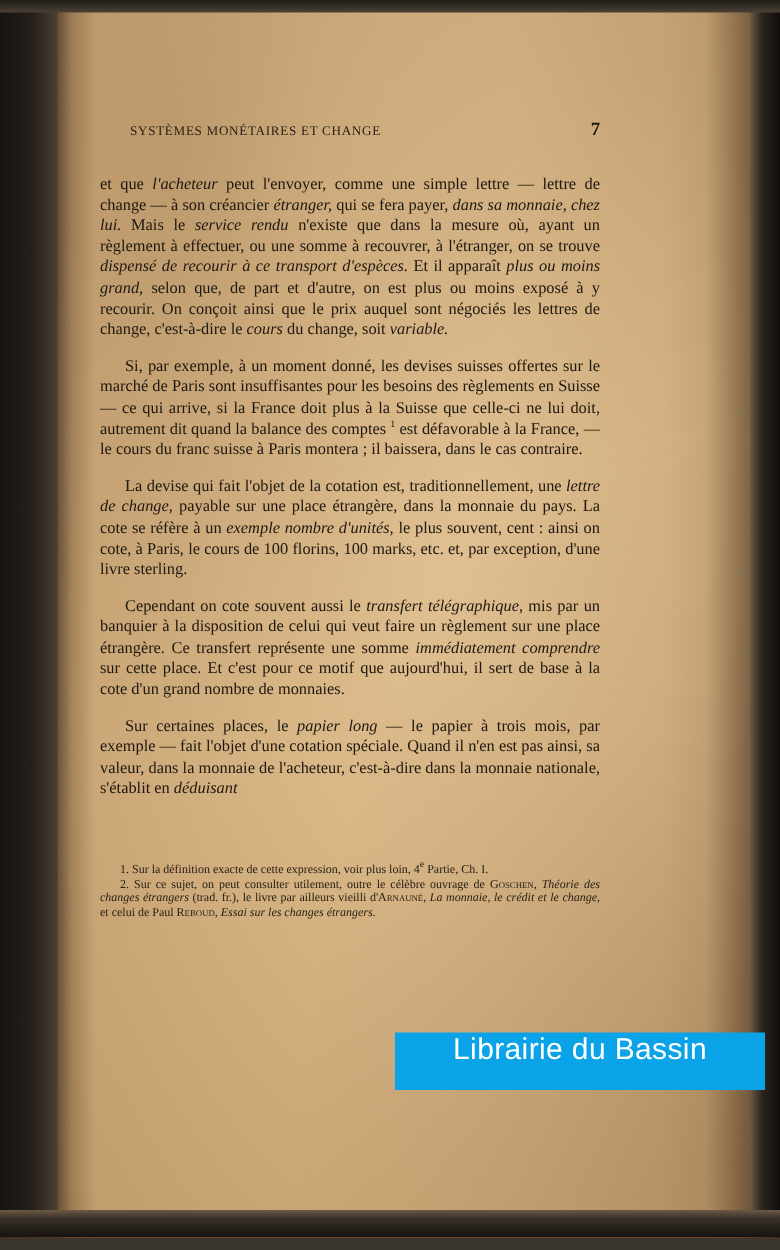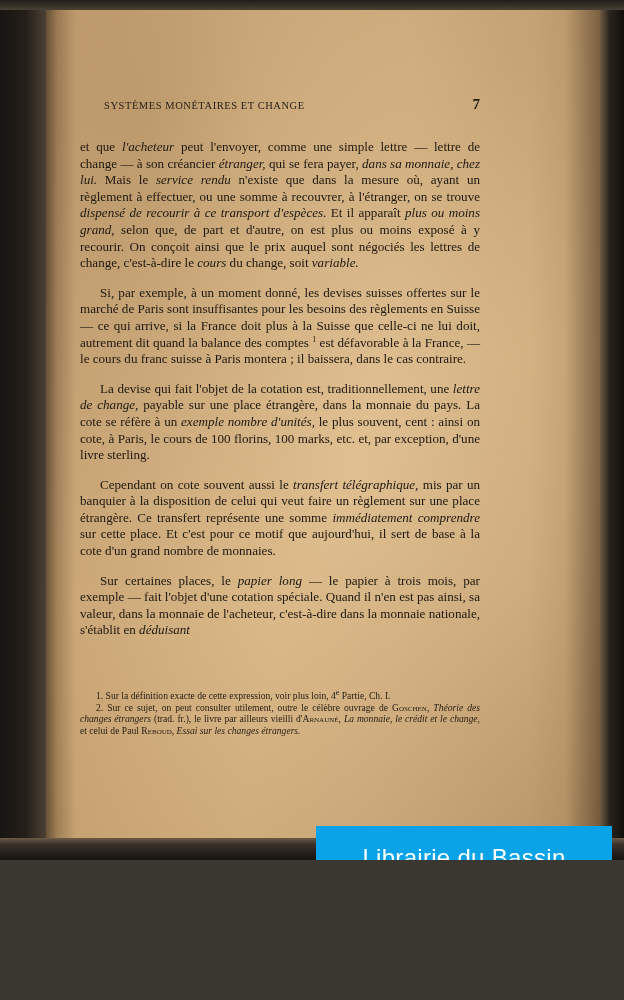--- a/index.html
+++ b/index.html
@@ -9,21 +9,21 @@
   }
   body {
     width: 624px;
     height: 1000px;
     overflow: hidden;
     font-family: "Liberation Serif", serif;
   }
   .scan {
     position: relative;
     width: 624px;
-    height: 860px;
+    height: 990px;
     background: #f97316;
     overflow: hidden;
   }
   
   .bg-dark-left {
     position: absolute;
     left: 0; top: 0;
     width: 46px; height: 1000px;
     background: linear-gradient(90deg, #171512 0%, #241f19 55%, #4b4036 100%);
     z-index: 3;
@@ -148,21 +148,21 @@
   
   .watermark {
     position: absolute;
     left: 316px;
     top: 826px;
     width: 296px;
     height: 46px;
     background: #0aa3e8;
     z-index: 8;
     display: flex;
-    align-items: flex-end;
+    align-items: flex-start;
     justify-content: center;
   }
   .watermark span {
     font-family: "Liberation Sans", sans-serif;
     font-size: 24px;
     color: #ffffff;
     letter-spacing: 0.3px;
     white-space: nowrap;
   }
 </style>

